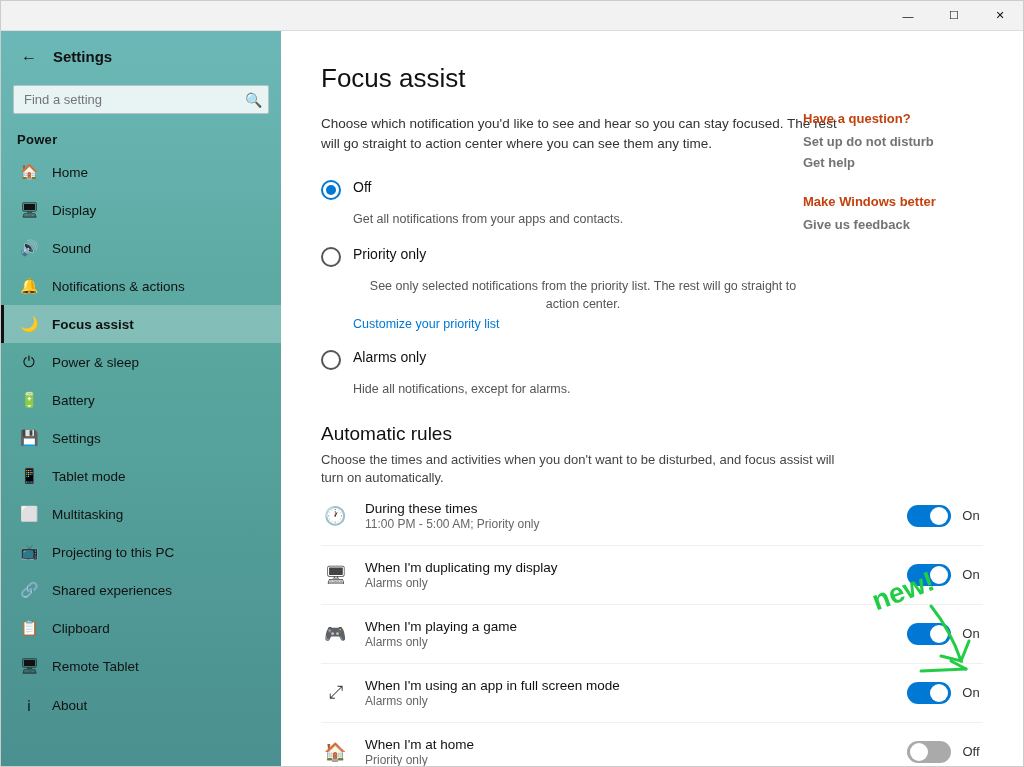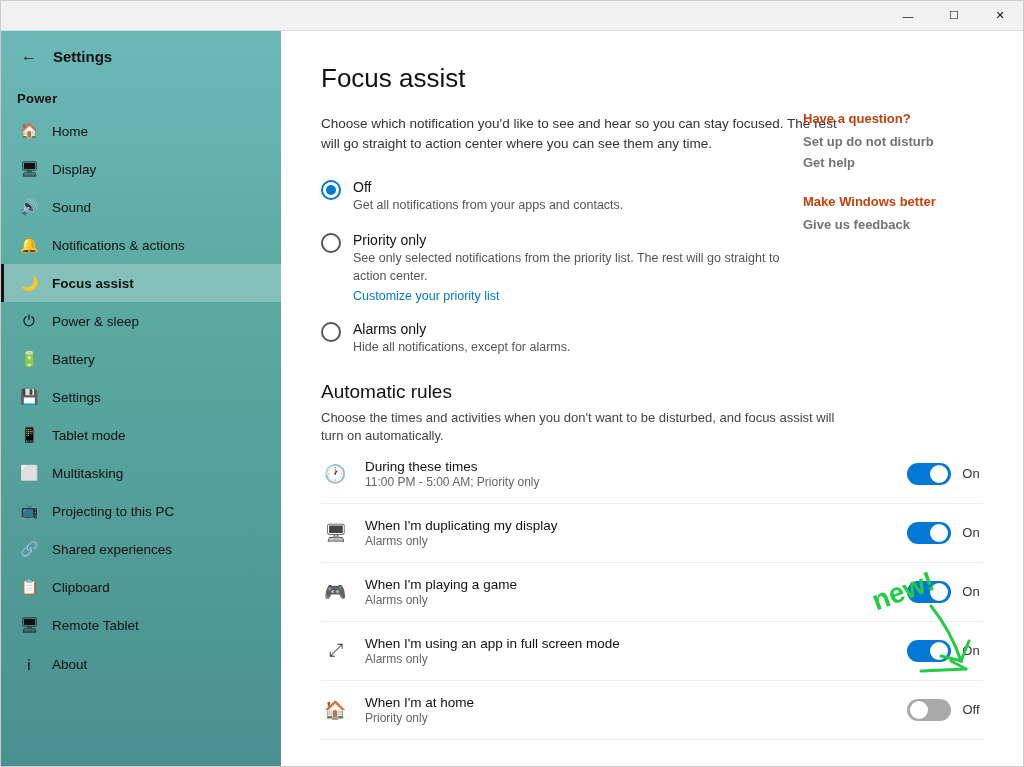--- a/index.html
+++ b/index.html
@@ -135,21 +135,21 @@
     .radio-outer.selected {
       border-color: #0078d4;
     }
     .radio-inner {
       width: 10px;
       height: 10px;
       border-radius: 50%;
       background: #0078d4;
     }
     .radio-label { font-size: 14px; color: #111; font-weight: 400; }
-    .radio-sublabel { font-size: 12.5px; color: #555; margin-top: 2px; line-height: 1.4; max-width: 460px; }
+    .radio-sublabel { font-size: 12.5px; color: #555; margin-top: 16px; line-height: 1.4; max-width: 460px; text-align: center; }
     .radio-link { font-size: 12.5px; color: #0078d4; cursor: pointer; text-decoration: none; margin-top: 4px; display: block; }
 
     
     .section-heading {
       font-size: 19px;
       font-weight: 300;
       color: #111;
       margin: 8px 0 6px 0;
     }
     .section-desc {
@@ -269,20 +269,24 @@
     <button class="win-btn">☐</button>
     <button class="win-btn close">✕</button>
   </div>
 
   <div class="content-row">
 
     <div class="sidebar">
       <div class="sidebar-header">
         <button class="back-btn">←</button>
         <span class="app-title">Settings</span>
+      </div>
+      <div class="search-box">
+        <input type="text" placeholder="Find a setting" style="">
+        <button class="search-icon-btn">🔍</button>
       </div>
       <div class="sidebar-section-label">Power</div>
 
       <div id="sidebar-items">
           <div class="sidebar-item">
             <span class="sidebar-icon">🏠</span>
             <span>Home</span>
           </div>
           <div class="sidebar-item">
             <span class="sidebar-icon">🖥</span>

